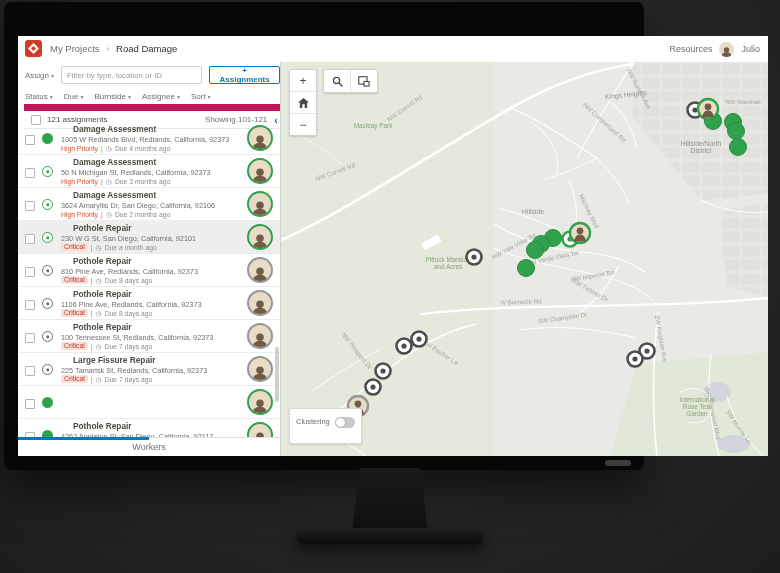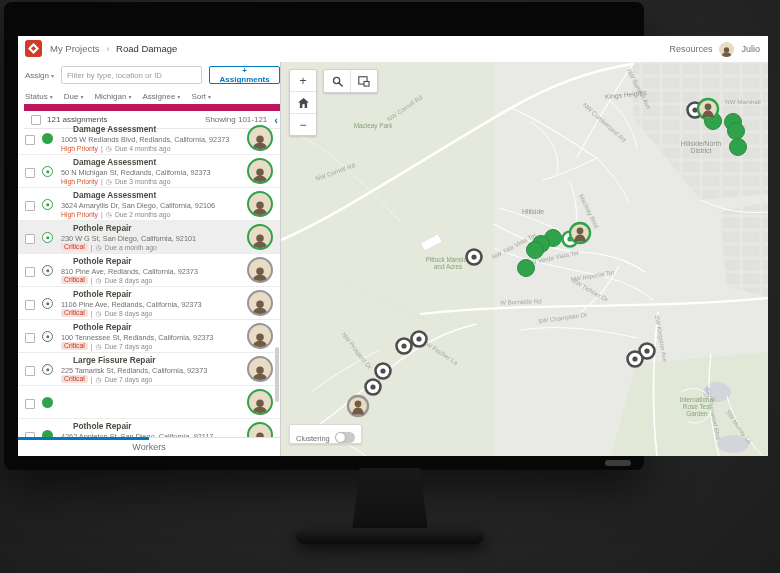--- a/index.html
+++ b/index.html
@@ -85,21 +85,21 @@
   .lbl.park{font-size:6.4px;fill:#87a478;}
   .zoom-stack{position:absolute;left:8px;top:7px;width:26px;background:#fff;border:1px solid #d0d0d0;border-radius:2px;
     box-shadow:0 1px 2px rgba(0,0,0,.15);display:flex;flex-direction:column;}
   .zbtn{height:21px;display:flex;align-items:center;justify-content:center;font-size:12px;color:#4a4a4a;cursor:pointer;border-bottom:1px solid #e4e4e4;}
   .zbtn:last-child{border-bottom:none;}
   .tool-group{position:absolute;left:42px;top:7px;height:22px;background:#fff;border:1px solid #d0d0d0;border-radius:2px;
     box-shadow:0 1px 2px rgba(0,0,0,.15);display:flex;}
   .tbtn{width:26px;display:flex;align-items:center;justify-content:center;cursor:pointer;border-right:1px solid #e4e4e4;}
   .tbtn:last-child{border-right:none;}
   .clustering{position:absolute;left:8px;bottom:12px;height:18px;background:#fff;border:1px solid #d9d9d9;border-radius:2px;
-    display:flex;align-items:flex-end;gap:5px;padding:0 6px;box-shadow:0 1px 2px rgba(0,0,0,.12);}
+    display:flex;align-items:flex-start;gap:5px;padding:8px 6px;box-shadow:0 1px 2px rgba(0,0,0,.12);}
   .clustering .lab{font-size:7.5px;color:#6e6e6e;}
   .toggle{width:20px;height:11px;border-radius:6px;background:#c9c9c9;position:relative;cursor:pointer;}
   .toggle .knob{position:absolute;left:1px;top:1px;width:9px;height:9px;border-radius:50%;background:#fff;box-shadow:0 0 2px rgba(0,0,0,.35);}
 </style>
 </head>
 <body>
 
 <div class="monitor">
   <div class="screen">
 
@@ -129,21 +129,21 @@
 
     <div class="panel">
       <div class="toolbar">
         <span class="assign-dd"><span>Assign</span><span class="caret">▾</span></span>
         <input class="filter-input" value="" placeholder="Filter by type, location or ID" style="">
         <button class="add-btn">+ Assignments</button>
       </div>
       <div class="filter-row">
         <span class="fdd"><span>Status</span><span class="caret">▾</span></span>
         <span class="fdd"><span>Due</span><span class="caret">▾</span></span>
-        <span class="fdd"><span>Michigan</span><span class="caret">▾</span></span>
+        <span class="fdd"><span>Burnside</span><span class="caret">▾</span></span>
         <span class="fdd"><span>Assignee</span><span class="caret">▾</span></span>
         <span class="fdd"><span>Sort</span><span class="caret">▾</span></span>
       </div>
       <div class="list-head">
         <span class="cb"></span>
         <span class="count">121 assignments</span>
         <span class="spacer"></span>
         <span class="showing">Showing 101-121</span>
         <span class="pg-prev">‹</span>
       </div>

